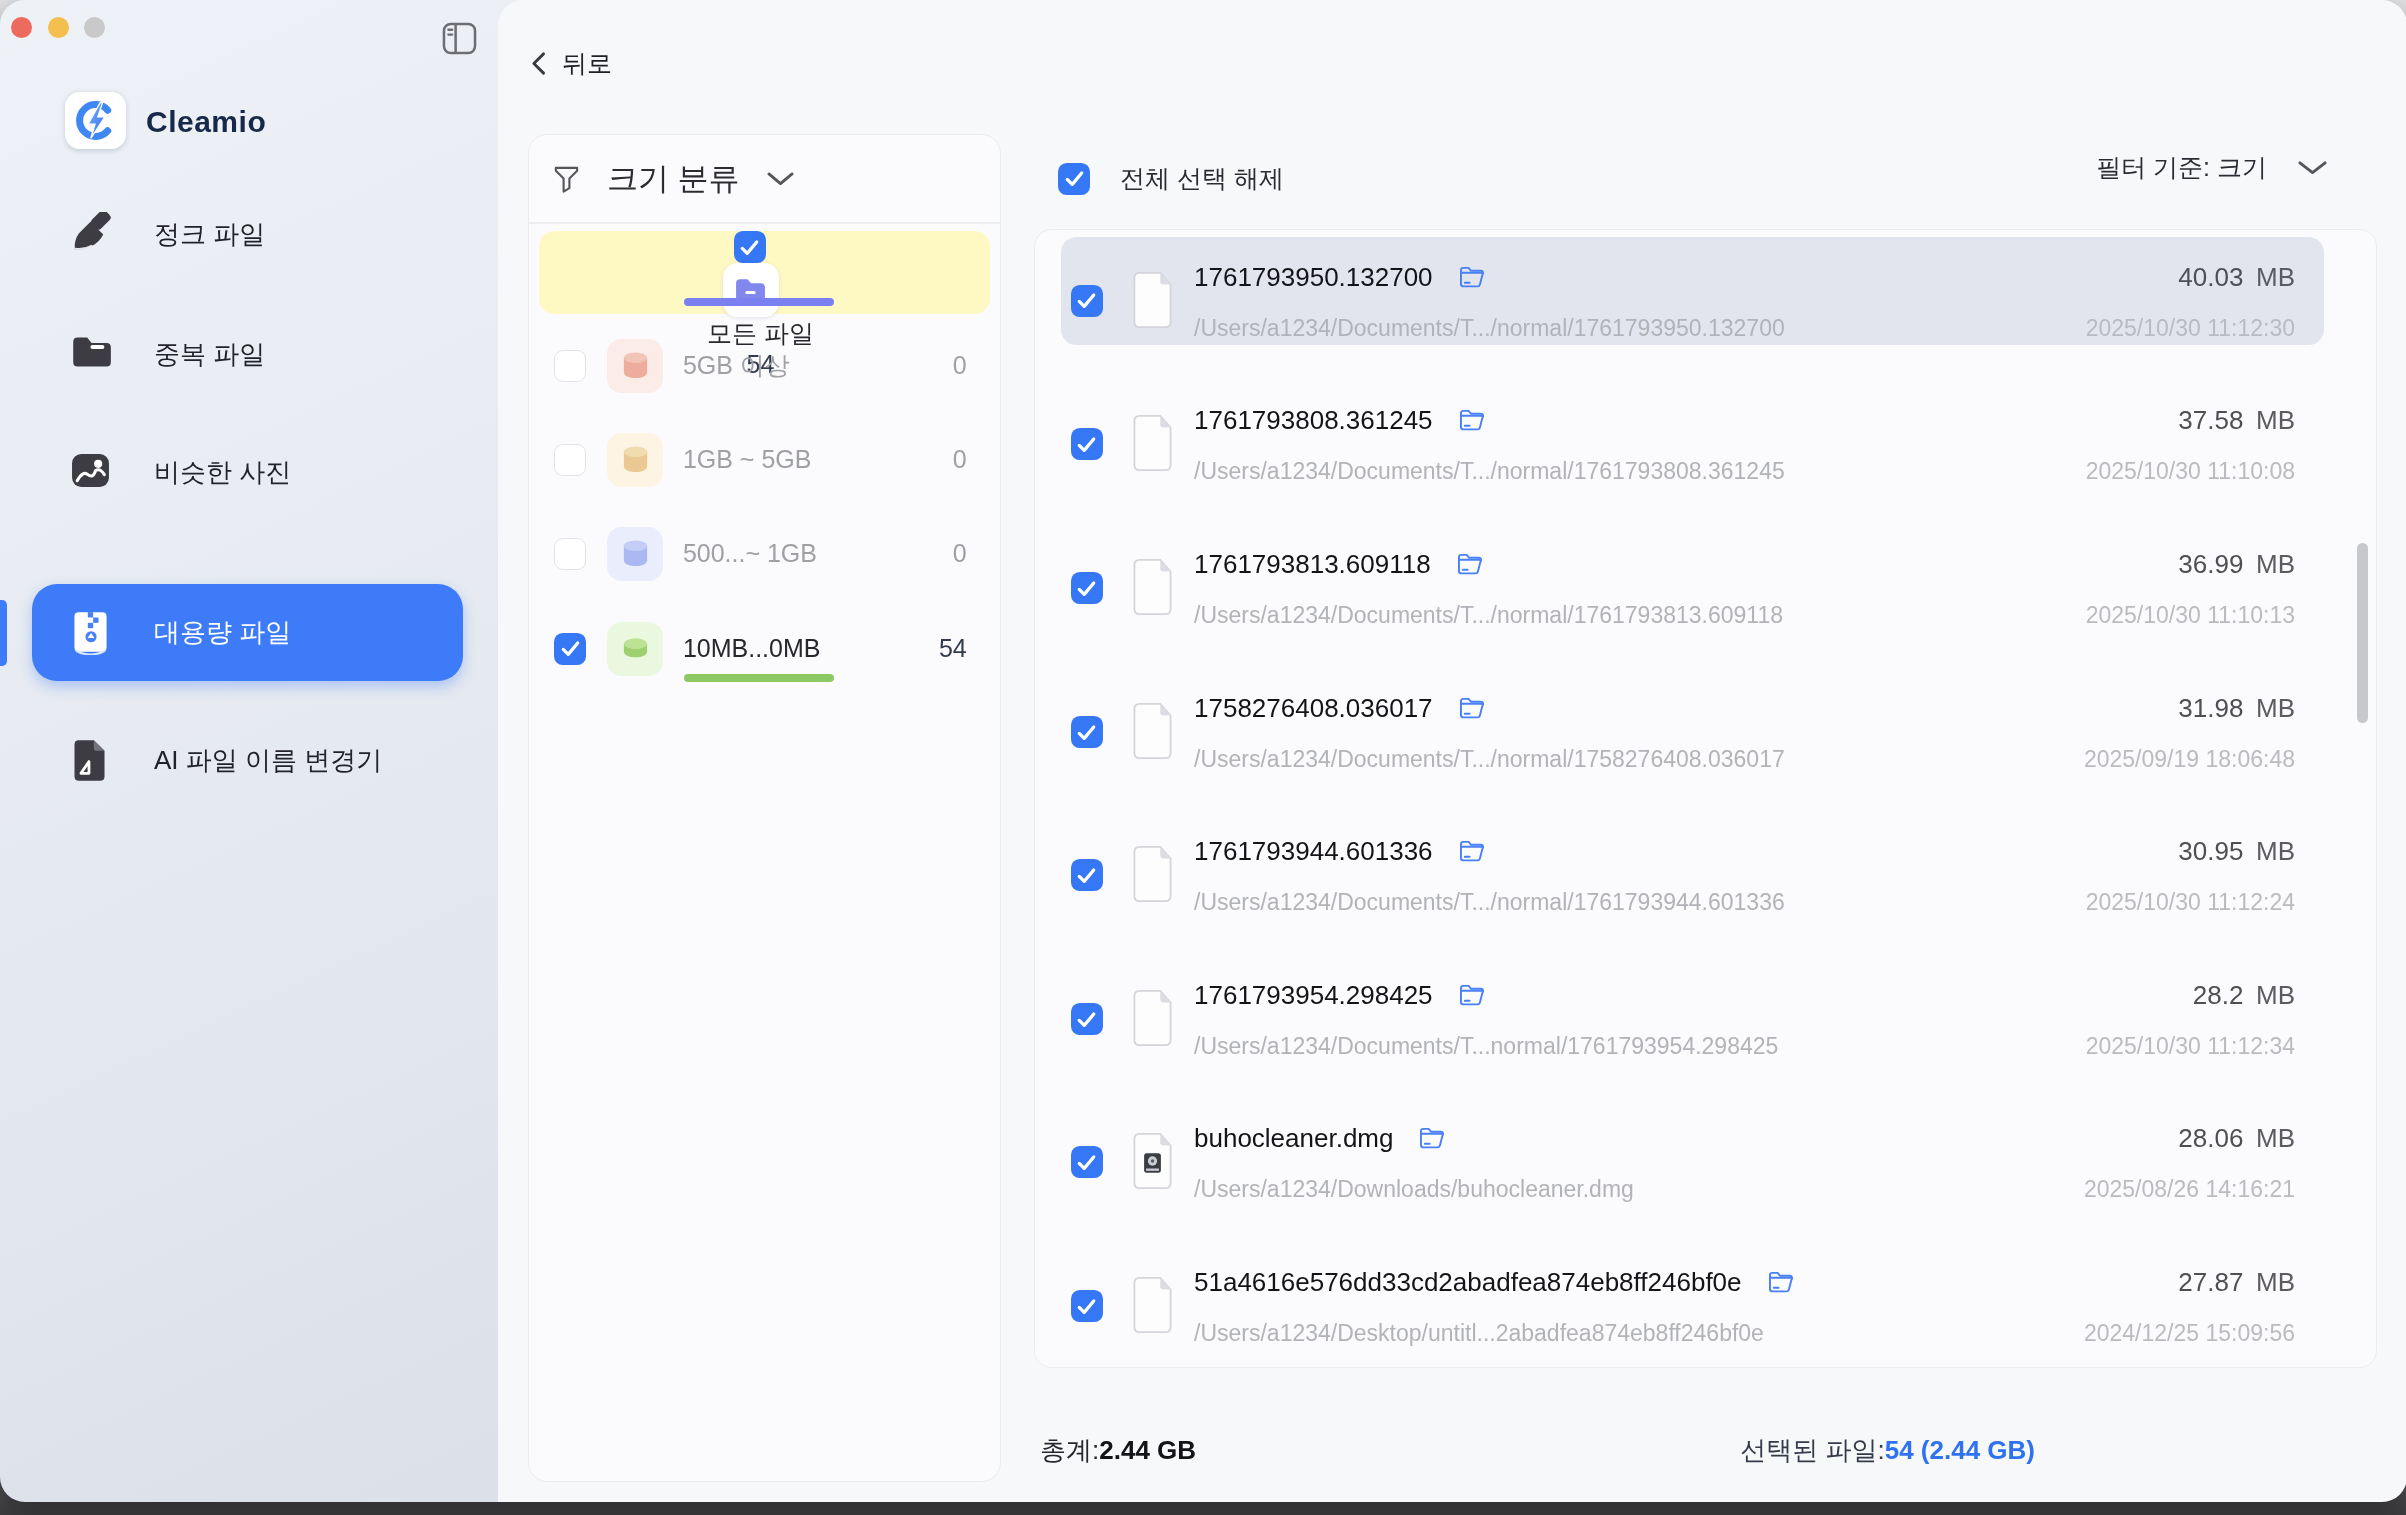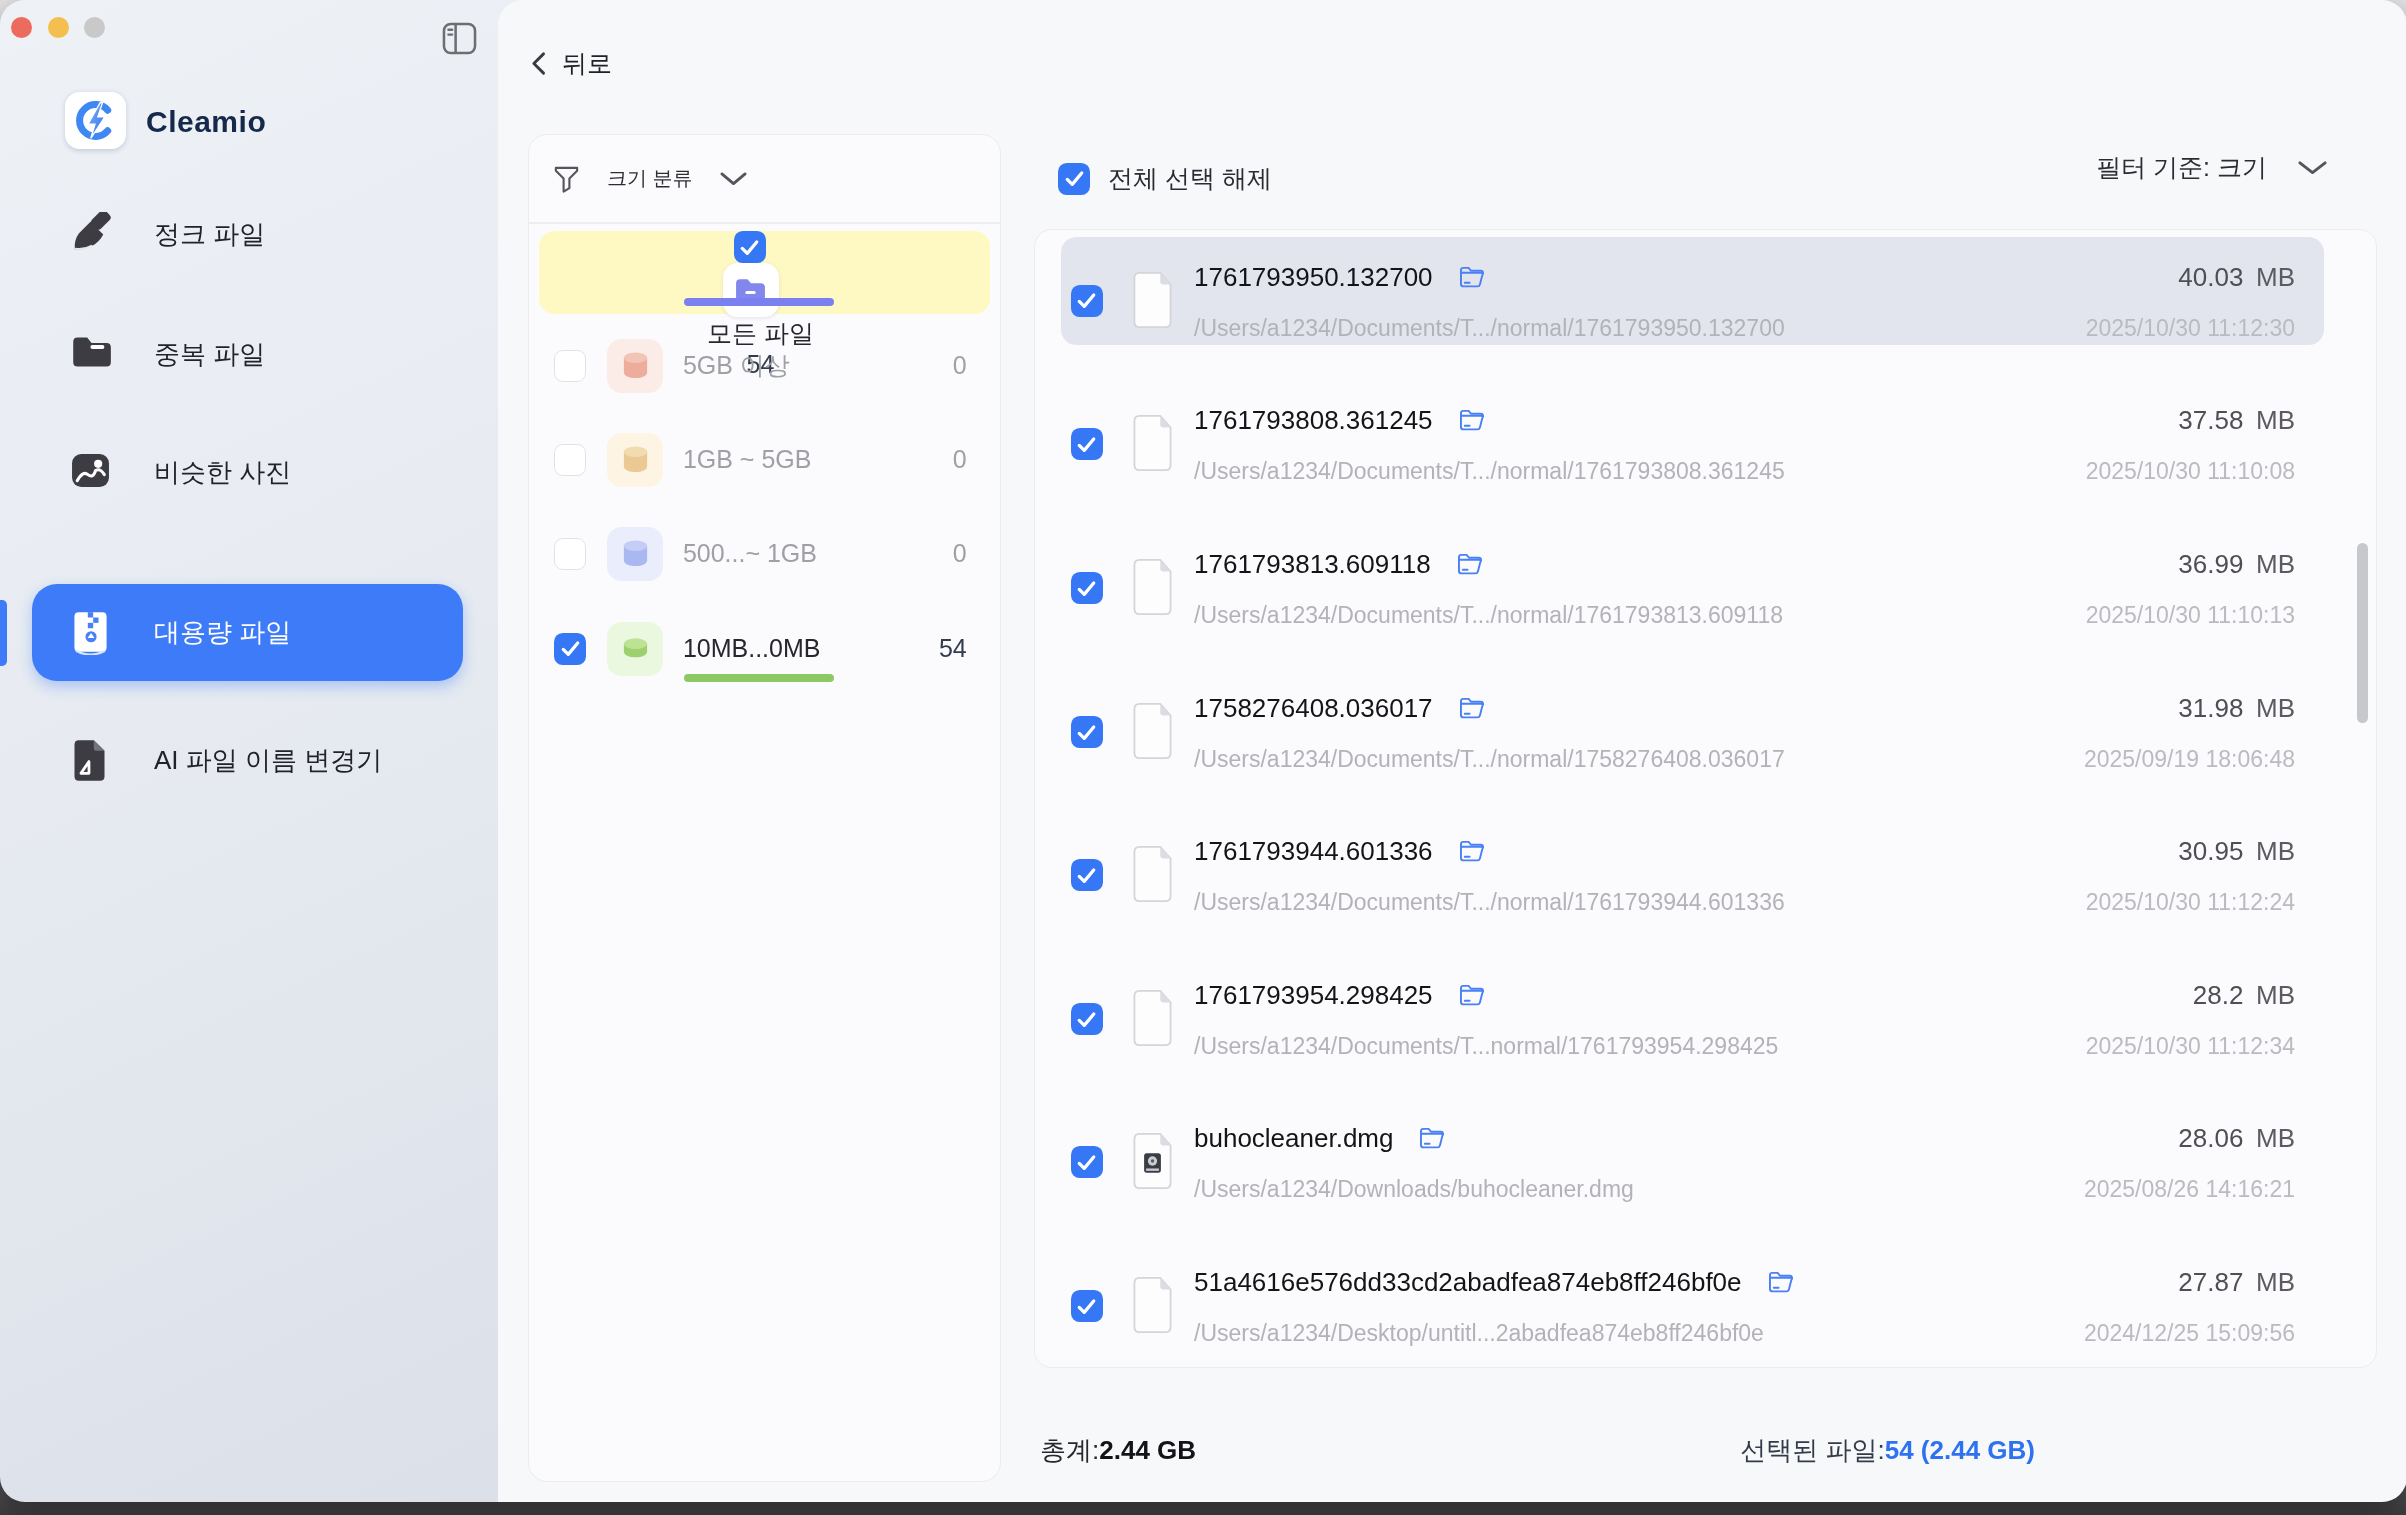--- a/index.html
+++ b/index.html
@@ -34,21 +34,21 @@
   .nav-indicator{position:absolute;left:0;top:600px;width:6.8px;height:66px;background:#3d7bf8;border-radius:0 4.9px 4.9px 0;}
   .nav-icon{width:43px;height:45px;flex:none;}
 
   
   .back-btn{position:absolute;left:529px;top:47px;display:flex;align-items:center;gap:13.6px;font-size:25px;color:#202026;}
 
   
   .filter-panel{position:absolute;left:528px;top:134px;width:473px;height:1348px;background:#fbfbfd;
     border:1.5px solid #ececf0;border-radius:19.4px;box-sizing:border-box;}
   .fp-header{position:absolute;left:0;top:0;width:100%;height:87px;display:flex;align-items:center;gap:26px;padding-left:23px;box-sizing:border-box;}
-  .fp-title{font-size:20px;color:#2c2c33;font-weight:500;}
+  .fp-title{font-size:31px;color:#2c2c33;font-weight:500;}
   .fp-divider{position:absolute;left:0;top:87px;width:100%;height:1.5px;background:#ededf0;}
   .fp-row{position:absolute;left:9.7px;width:451px;height:83px;border-radius:15.5px;
     display:flex;align-items:center;padding:0 23px 0 15.5px;box-sizing:border-box;}
   .fp-row.selected{background:#fef9c3;flex-direction:column;}
   .fp-check{flex:none;margin-right:21.3px;}
   .fp-tile{width:56px;height:54px;border-radius:14.6px;flex:none;display:flex;align-items:center;justify-content:center;margin-right:19.4px;}
   .fp-label{font-size:25px;color:#9fa0a6;flex:1;}
   .fp-count{font-size:25px;color:#9fa0a6;}
   .fp-row.dark .fp-label{color:#26262e;}
   .fp-row.dark .fp-count{color:#333b4d;}
@@ -58,21 +58,21 @@
   .tile-tan{background:#fdf4e4;}
   .tile-peri{background:#eaedfb;}
   .tile-green{background:#ebf8e0;}
 
   
   .cb{width:32px;height:32px;border-radius:8.7px;box-sizing:border-box;display:flex;align-items:center;justify-content:center;}
   .cb.on{background:#3577f5;}
   .cb.off{background:#fff;border:1.9px solid #e2e2e6;}
 
   
-  .select-all{position:absolute;left:1058px;top:162px;display:flex;align-items:center;gap:18px;}
+  .select-all{position:absolute;left:1058px;top:162px;display:flex;align-items:center;gap:30px;}
   .select-all .lbl{font-size:25px;color:#2b2b33;}
   .sort-ctl{position:absolute;right:78px;top:151px;display:flex;align-items:center;gap:29px;}
   .sort-ctl .lbl{font-size:25px;color:#2b2b33;}
 
   
   .list-box{position:absolute;left:1034px;top:229px;width:1343px;height:1139px;background:#fbfbfd;
     border:1.5px solid #ececf0;border-radius:17.5px;box-sizing:border-box;}
   .file-row{position:absolute;left:26px;width:1263px;height:108px;border-radius:15.5px;}
   .file-row.highlighted{background:#e3e5ee;}
   .fr-check{position:absolute;left:9.7px;top:48px;}

